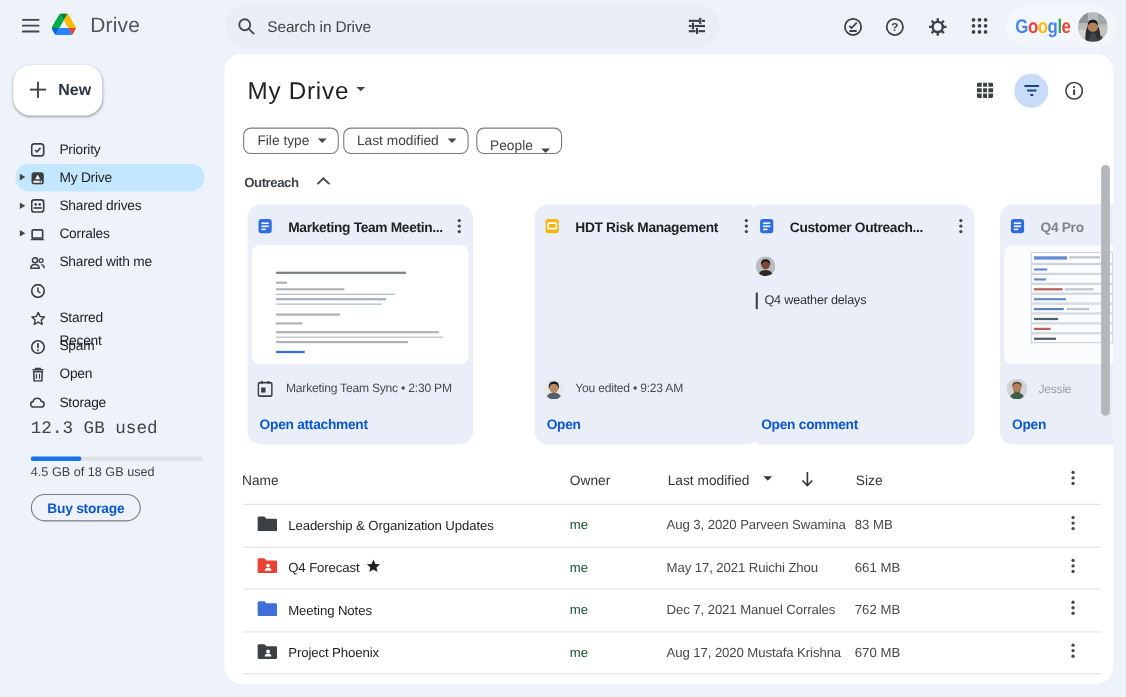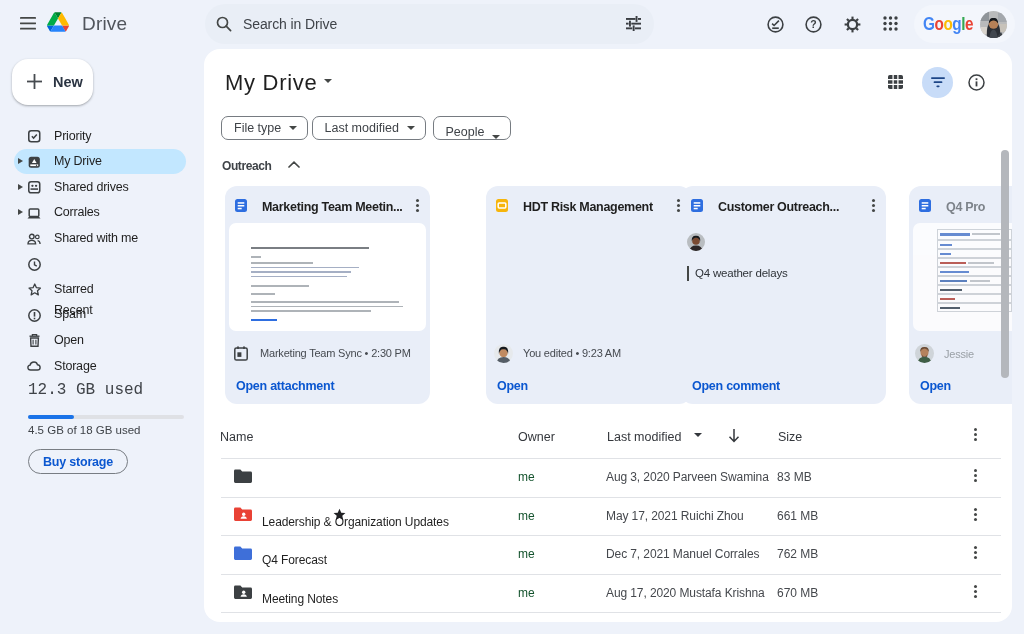--- a/index.html
+++ b/index.html
@@ -10,21 +10,21 @@
 .chip { position:absolute; height:24px; border:1px solid #767b81; border-radius:7px; display:flex; align-items:center; padding:0 10px 0 12px; font-size:12.5px; color:#3f4348; gap:8px; }
 .caret { width:0; height:0; border-left:4px solid transparent; border-right:4px solid transparent; border-top:4.5px solid #444746; display:inline-block; }
 .card { position:absolute; top:137px; width:205px; height:218px; border-radius:12px; background:#e9eef8; }
 .cicon { position:absolute; left:10px; top:13px; width:12px; height:13px; border-radius:2.5px; }
 .ctitle { position:absolute; left:37px; top:14px; font-size:12.5px; font-weight:bold; color:#1f1f1f; letter-spacing:-0.3px; white-space:nowrap; }
 .dots { position:absolute; top:13px; right:11px; width:3px; height:13px; }
 .dots b { display:block; width:3px; height:3px; border-radius:50%; background:#444746; margin-bottom:2px; }
 .clink { position:absolute; left:11px; top:193px; font-size:12.5px; font-weight:bold; color:#0b57d0; letter-spacing:-0.25px; }
 .cmeta { position:absolute; font-size:11px; color:#464a50; white-space:nowrap; letter-spacing:-0.2px; }
 .navlab { position:absolute; left:54px; font-size:12.5px; color:#1f1f1f; white-space:nowrap; letter-spacing:-0.2px; }
-.tname { position:absolute; font-size:12px; color:#1f1f1f; letter-spacing:-0.1px; white-space:nowrap;margin-top:44px; }
+.tname { position:absolute; font-size:12px; color:#1f1f1f; letter-spacing:-0.1px; white-space:nowrap; }
 .towner { position:absolute; font-size:12px; color:#14532d; }
 .tdate { position:absolute; font-size:12px; color:#45484d; letter-spacing:-0.1px; }
 .tsize { position:absolute; font-size:12px; color:#45484d; }
 .tdots { position:absolute; right:16px; top:13px; }
 svg { display:block; }
 </style>
 </head>
 <body>
 
 <div class="abs" style="left:20px;top:17px;">

